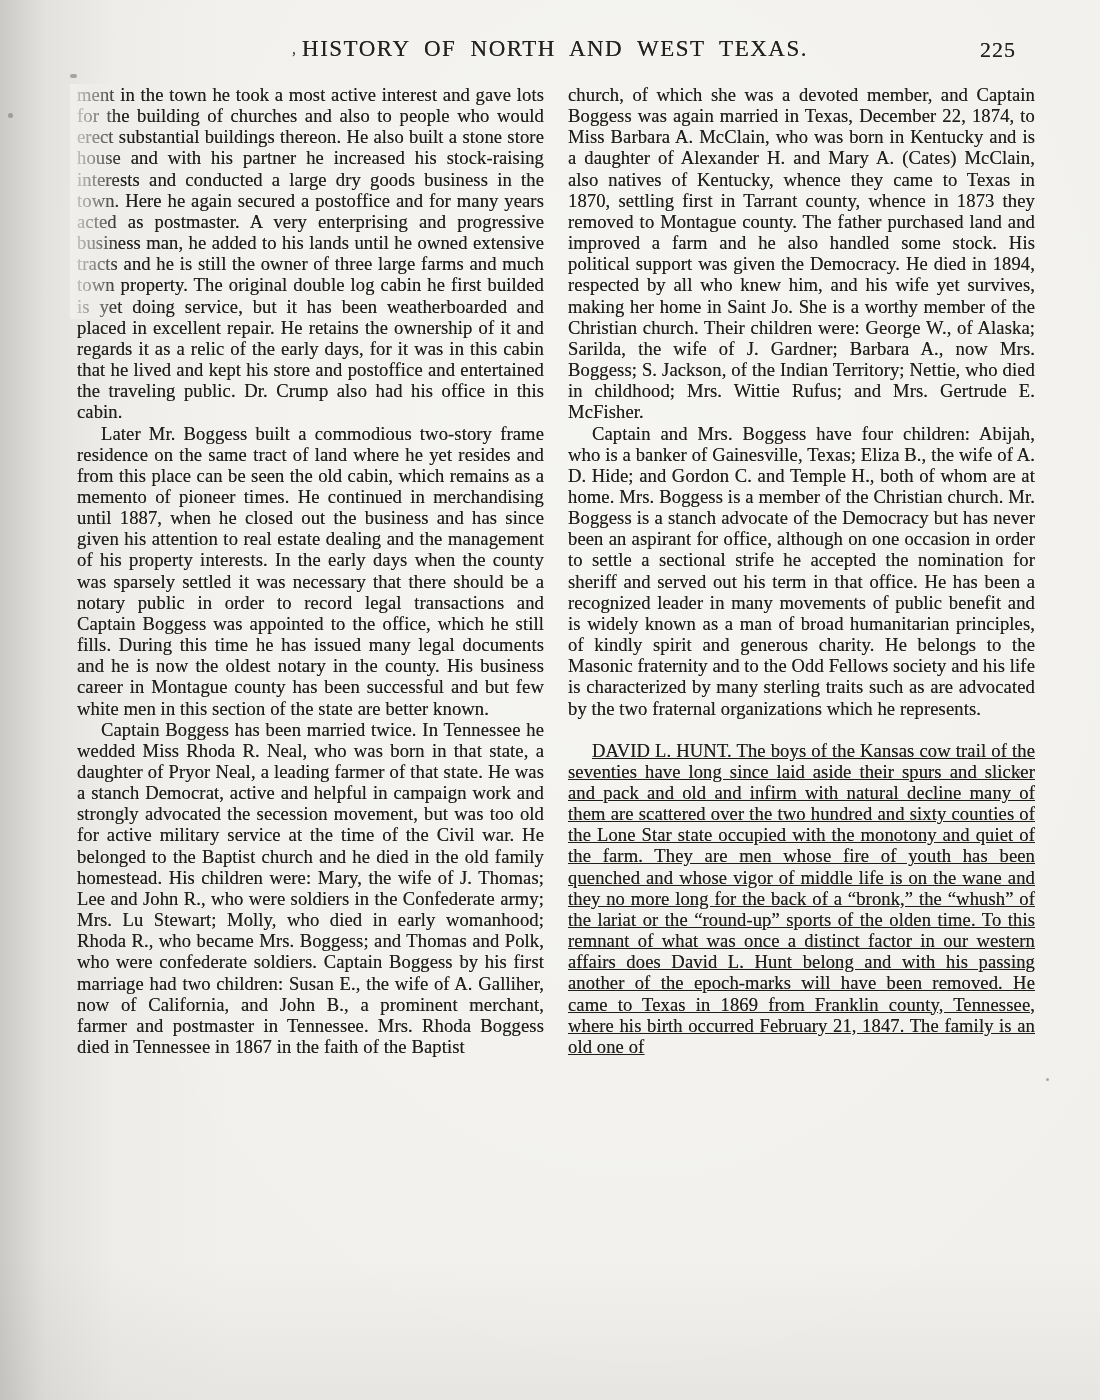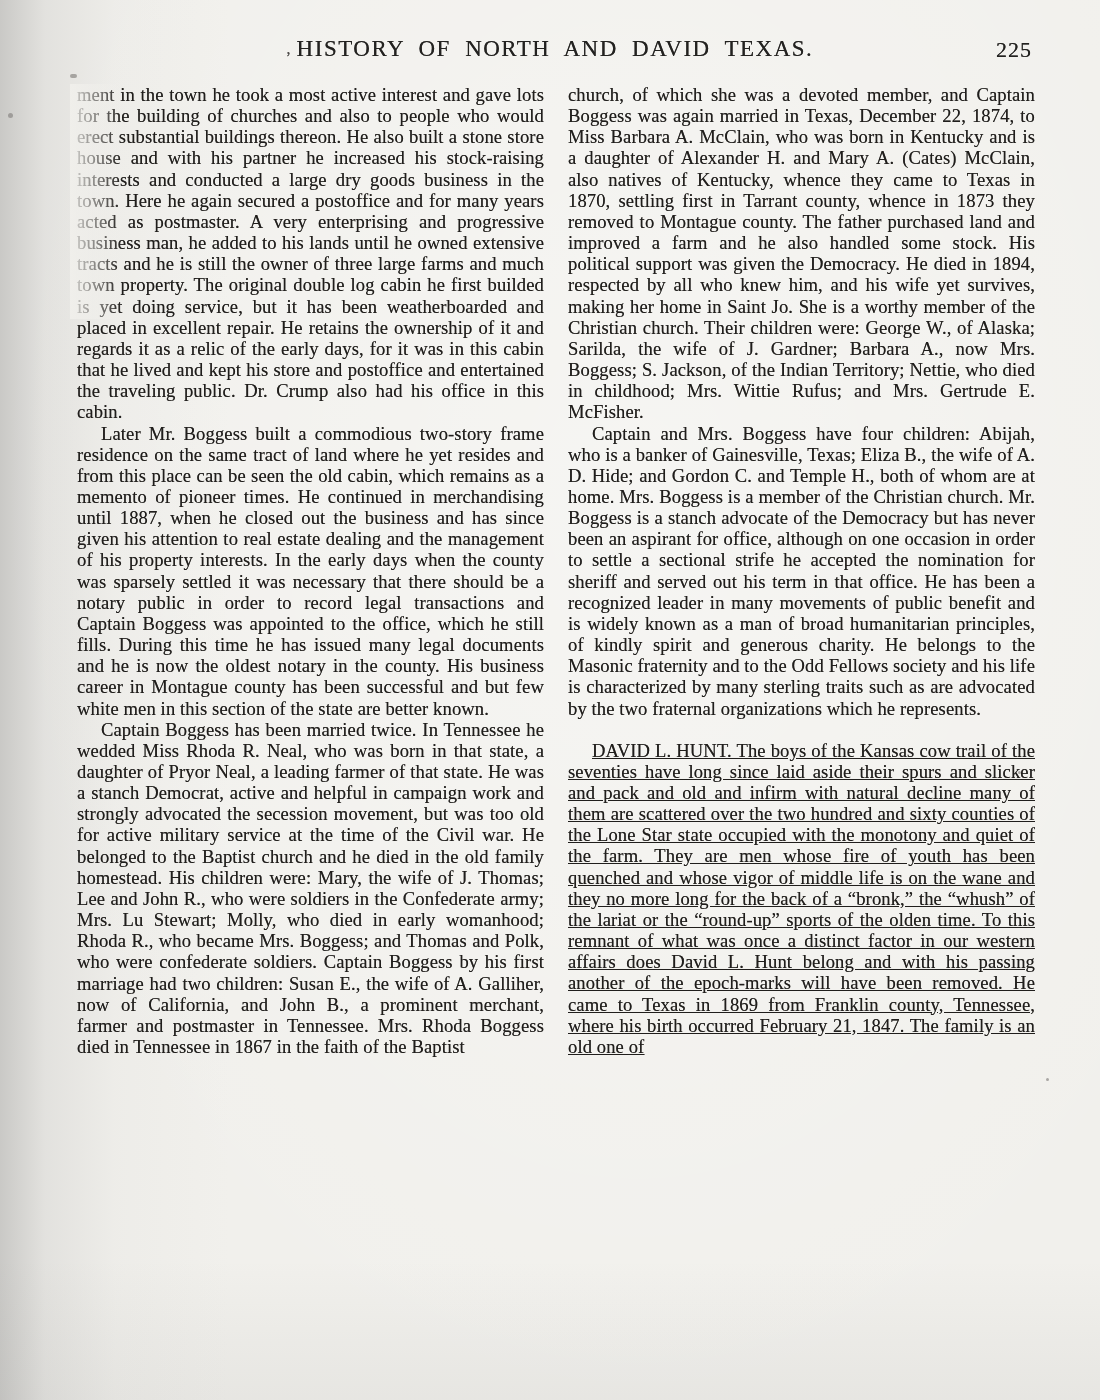--- a/index.html
+++ b/index.html
@@ -52,21 +52,21 @@
   .header-artifact {
     font-size: 16px;
     letter-spacing: 0;
     word-spacing: 0;
     opacity: 0.8;
     margin-right: 6px;
     vertical-align: 2px;
   }
   .page-number {
     position: absolute;
-    right: 68px;
+    right: 84px;
     top: 1px;
     font-size: 22px;
     letter-spacing: 1px;
     text-shadow: 0 0 0.6px rgba(35,34,32,0.75);
   }
   .columns {
     position: absolute;
     top: 84px;
     left: 77px;
     width: 958px;
@@ -102,21 +102,21 @@
     background: linear-gradient(90deg, rgba(241,240,236,0.88), rgba(241,240,236,0.45) 55%, rgba(241,240,236,0));
     pointer-events: none;
   }
 </style>
 </head>
 <body>
 
 <div class="scan-page">
 
   <div class="header-row">
-    <div class="header-title-wrap"><span class="header-artifact">,</span><span>HISTORY OF NORTH AND DAVID TEXAS.</span></div>
+    <div class="header-title-wrap"><span class="header-artifact">,</span><span>HISTORY OF NORTH AND WEST TEXAS.</span></div>
     <div class="page-number">225</div>
   </div>
 
   <div class="columns">
     <div class="column">
       <p>ment in the town he took a most active interest and gave lots for the building of churches and also to people who would erect substantial buildings thereon.  He also built a stone store house and with his partner he increased his stock-raising interests and conducted a large dry goods business in the town.  Here he again secured a postoffice and for many years acted as postmaster.  A very enterprising and progressive business man, he added to his lands until he owned extensive tracts and he is still the owner of three large farms and much town property.  The original double log cabin he first builded is yet doing service, but it has been weatherboarded and placed in excellent repair.  He retains the ownership of it and regards it as a relic of the early days, for it was in this cabin that he lived and kept his store and postoffice and entertained the traveling public.  Dr. Crump also had his office in this cabin.</p>
       <p class="indent">Later Mr. Boggess built a commodious two-story frame residence on the same tract of land where he yet resides and from this place can be seen the old cabin, which remains as a memento of pioneer times.  He continued in merchandising until 1887, when he closed out the business and has since given his attention to real estate dealing and the management of his property interests.  In the early days when the county was sparsely settled it was necessary that there should be a notary public in order to record legal transactions and Captain Boggess was appointed to the office, which he still fills.  During this time he has issued many legal documents and he is now the oldest notary in the county.  His business career in Montague county has been successful and but few white men in this section of the state are better known.</p>
       <p class="indent">Captain Boggess has been married twice.  In Tennessee he wedded Miss Rhoda R. Neal, who was born in that state, a daughter of Pryor Neal, a leading farmer of that state.  He was a stanch Democrat, active and helpful in campaign work and strongly advocated the secession movement, but was too old for active military service at the time of the Civil war.  He belonged to the Baptist church and he died in the old family homestead.  His children were: Mary, the wife of J. Thomas; Lee and John R., who were soldiers in the Confederate army;  Mrs. Lu Stewart;  Molly, who died in early womanhood;  Rhoda R., who became Mrs. Boggess;  and Thomas and Polk, who were confederate soldiers.  Captain Boggess by his first marriage had two children:  Susan E., the wife of A. Galliher, now of California, and John B., a prominent merchant, farmer and postmaster in Tennessee.  Mrs. Rhoda Boggess died in Tennessee in 1867 in the faith of the Baptist</p>
     </div>
     <div class="column">

